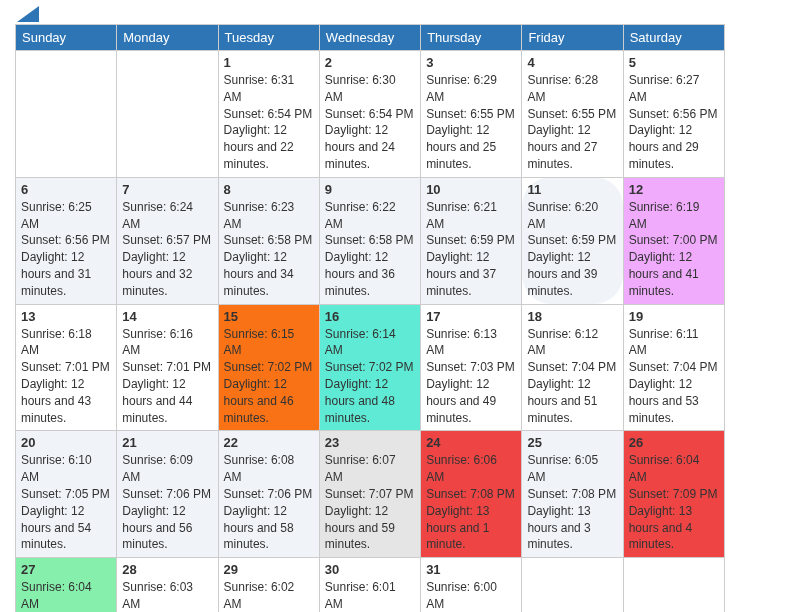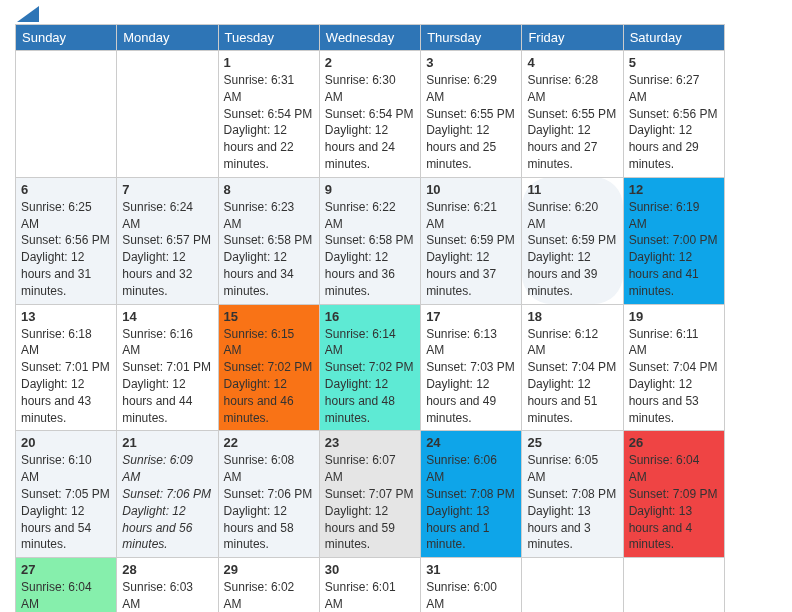--- a/index.html
+++ b/index.html
@@ -121,21 +121,21 @@
             <div class="cell-text" style="white-space: pre-line;">Sunrise: 6:21 AM
 Sunset: 6:59 PM
 Daylight: 12 hours and 37 minutes.</div>
           </td>
           <td style="background-color: rgb(240, 244, 248); border-radius: 29px;">
             <span class="day-num">11</span>
             <div class="cell-text" style="white-space: pre-line;">Sunrise: 6:20 AM
 Sunset: 6:59 PM
 Daylight: 12 hours and 39 minutes.</div>
           </td>
-          <td style="background-color: #0ea5e9;">
+          <td style="background-color: #f0abfc;">
             <span class="day-num">12</span>
             <div class="cell-text" style="white-space: pre-line;">Sunrise: 6:19 AM
 Sunset: 7:00 PM
 Daylight: 12 hours and 41 minutes.</div>
           </td>
         </tr>
         <tr>
           <td style="background-color: rgb(255, 255, 255);">
             <span class="day-num">13</span>
             <div class="cell-text" style="white-space: pre-line;">Sunrise: 6:18 AM
@@ -181,37 +181,37 @@
         </tr>
         <tr>
           <td style="background-color: rgb(240, 244, 248);">
             <span class="day-num">20</span>
             <div class="cell-text" style="white-space: pre-line;">Sunrise: 6:10 AM
 Sunset: 7:05 PM
 Daylight: 12 hours and 54 minutes.</div>
           </td>
           <td style="background-color: rgb(240, 244, 248);">
             <span class="day-num">21</span>
-            <div class="cell-text" style="white-space: pre-line; font-style: italic;">Sunrise: 6:09 AM
+            <div class="cell-text" style="white-space: pre-line;">Sunrise: 6:09 AM
 Sunset: 7:06 PM
 Daylight: 12 hours and 56 minutes.</div>
           </td>
           <td style="background-color: rgb(240, 244, 248);">
             <span class="day-num">22</span>
             <div class="cell-text" style="white-space: pre-line;">Sunrise: 6:08 AM
 Sunset: 7:06 PM
 Daylight: 12 hours and 58 minutes.</div>
           </td>
           <td style="background-color: #e5e5e5;">
             <span class="day-num">23</span>
             <div class="cell-text" style="white-space: pre-line;">Sunrise: 6:07 AM
 Sunset: 7:07 PM
 Daylight: 12 hours and 59 minutes.</div>
           </td>
-          <td style="background-color: #0ea5e9;">
+          <td style="background-color: #ef4444;">
             <span class="day-num">24</span>
             <div class="cell-text" style="white-space: pre-line;">Sunrise: 6:06 AM
 Sunset: 7:08 PM
 Daylight: 13 hours and 1 minute.</div>
           </td>
           <td style="background-color: rgb(240, 244, 248);">
             <span class="day-num">25</span>
             <div class="cell-text" style="white-space: pre-line;">Sunrise: 6:05 AM
 Sunset: 7:08 PM
 Daylight: 13 hours and 3 minutes.</div>

